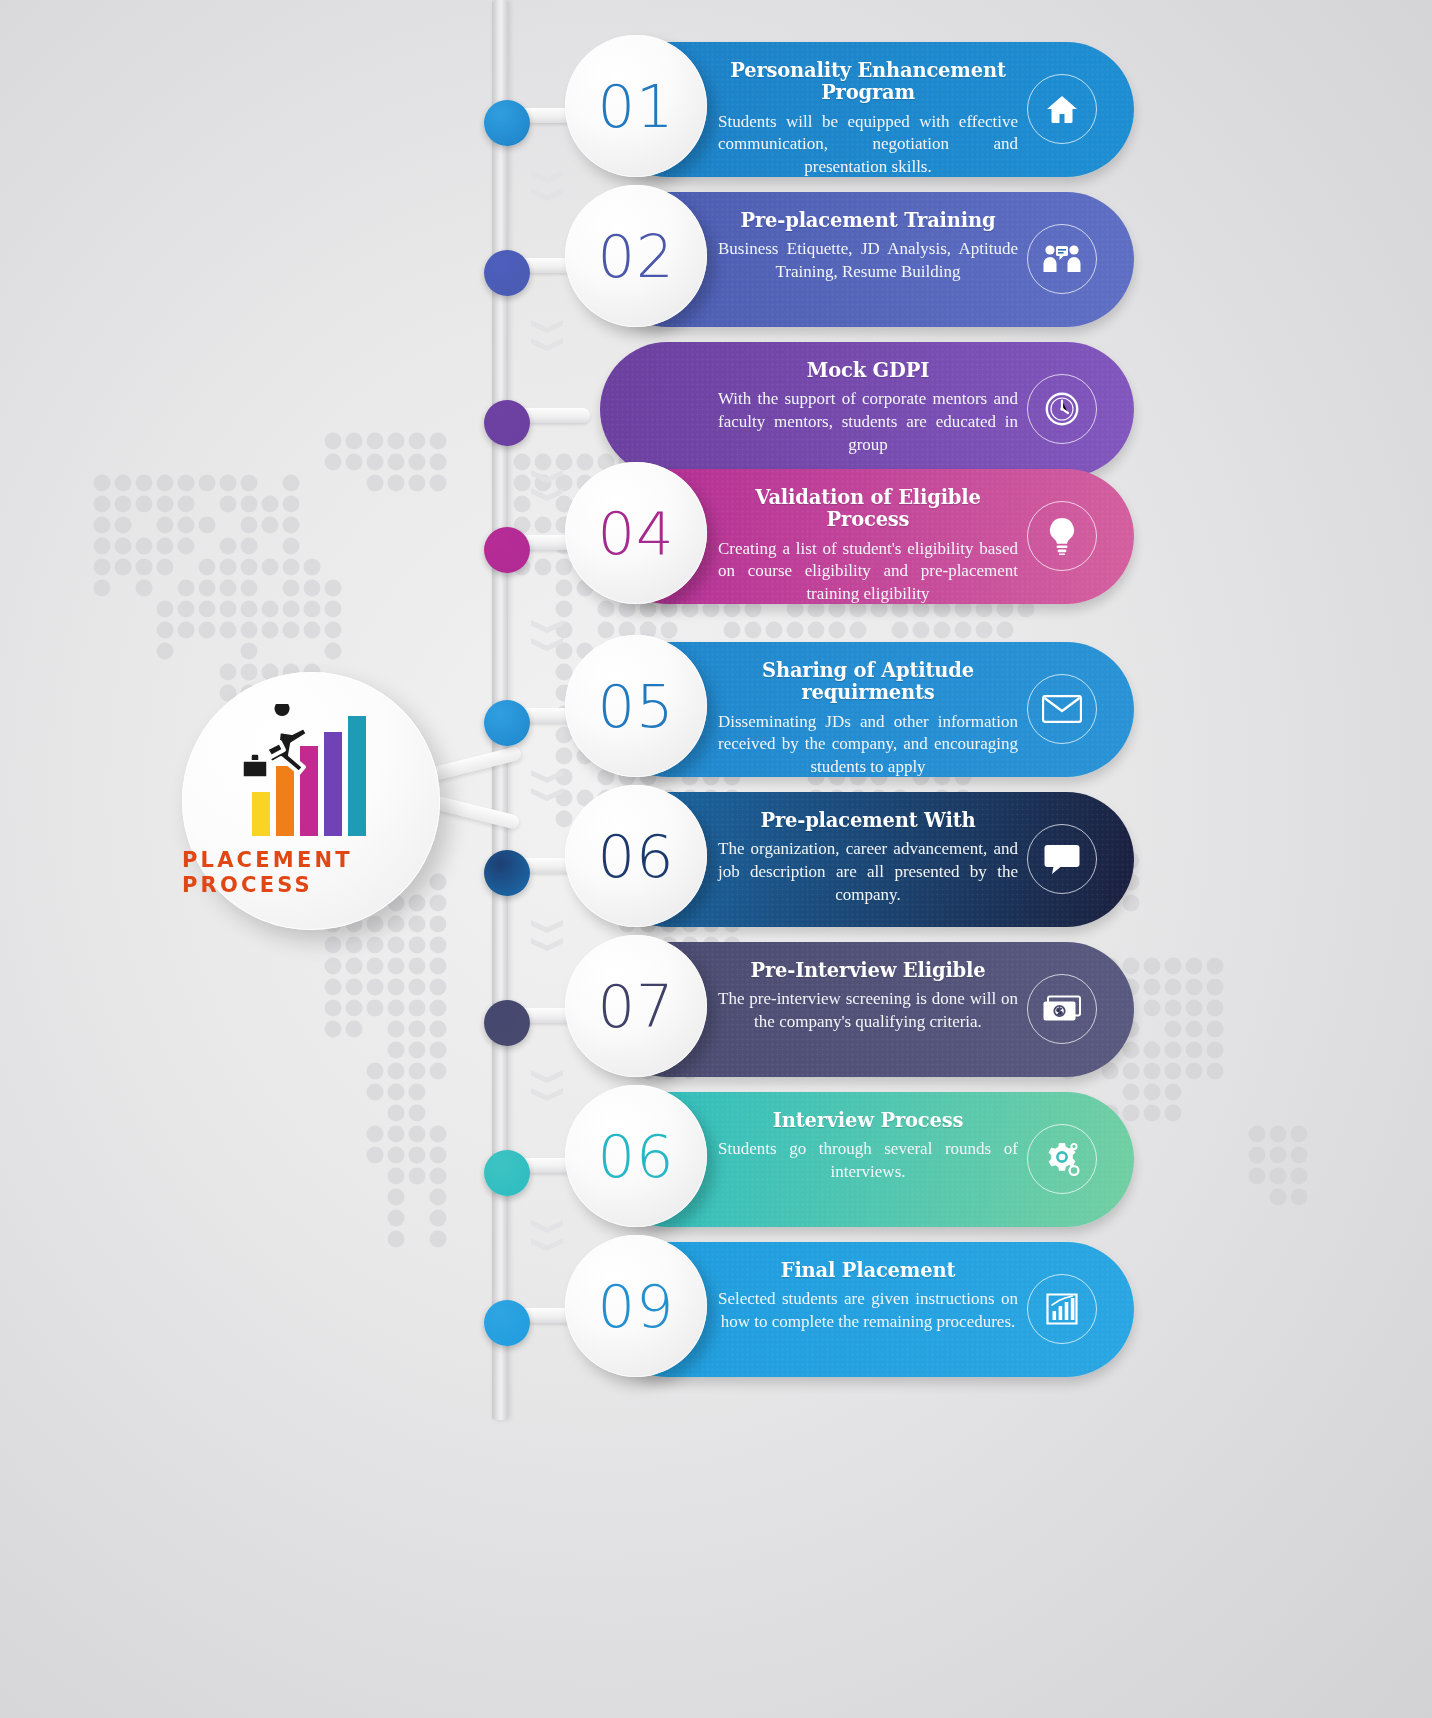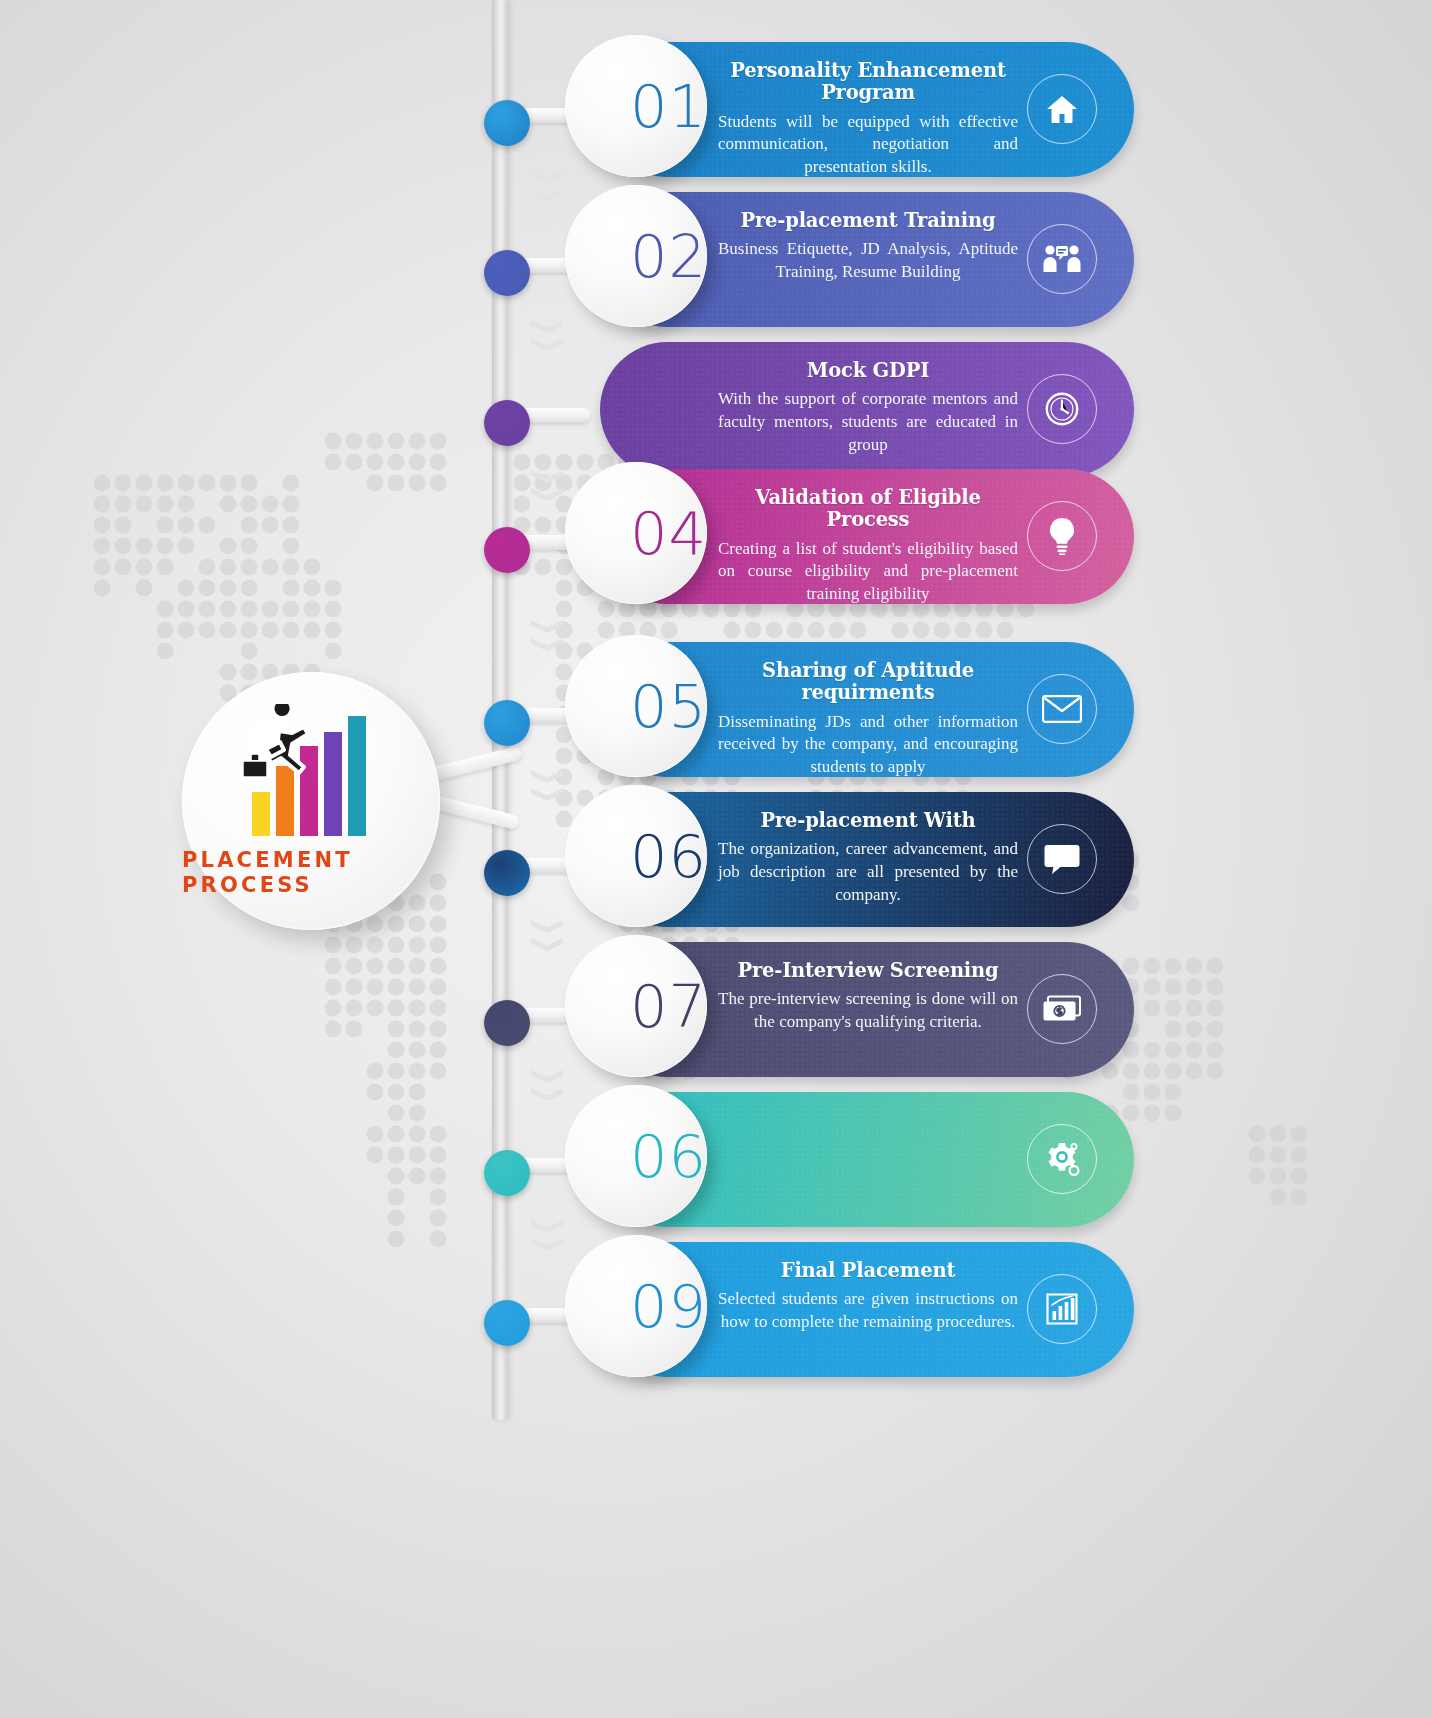--- a/index.html
+++ b/index.html
@@ -108,21 +108,21 @@
     left: 565px;
     top: -7px;
     width: 142px;
     height: 142px;
     border-radius: 50%;
     background:
       radial-gradient(circle at 36% 28%, #ffffff 0%, #fbfbfb 40%, #f0f0f1 72%, #e6e6e8 100%);
     box-shadow: 7px 9px 14px rgba(0,0,0,0.20), inset 0 0 0 1px rgba(255,255,255,0.7);
     display: flex;
     align-items: center;
-    justify-content: flex-end;
+    justify-content: center;
     z-index: 5;
   }
   .numcircle .num {
     font-family: "DejaVu Sans", sans-serif;
     font-size: 59px;
     font-weight: 300;
     letter-spacing: 1px;
     line-height: 1;
   }
 
@@ -1066,38 +1066,42 @@
       </div>
     </div>
     <div class="row" style="top:942px">
       <div class="connector"></div>
       <div class="node" style="background:radial-gradient(circle at 35% 30%, #45476e, #4a4a70);"></div>
       <div class="bar" style="background:linear-gradient(100deg,#4a4a70 0%,#5a5a80 100%);"></div>
       <div class="numcircle">
         <span class="num" style="color:#3f4168">07</span>
       </div>
       <div class="textblock">
-        <div class="ttl">Pre-Interview Screening</div>
+        <div class="ttl">Pre-Interview Eligible</div>
         <div class="desc">The pre-interview screening is done will on the company's qualifying criteria.</div>
       </div>
       <div class="iconring">
         <svg width="40" height="28" viewBox="0 0 40 28">
           <rect x="6" y="1.5" width="32" height="19" rx="2" fill="none" stroke="#fff" stroke-width="2"></rect>
           <rect x="1.5" y="6.5" width="32" height="19" rx="2" fill="#fff"></rect>
           <circle cx="17.5" cy="16" r="5.2" fill="none" stroke="#4a4a70" stroke-width="1.8"></circle>
           <path stroke="#4a4a70" stroke-width="1.6" stroke-linecap="round" d="M17.5 12.2 v7.6 M19.6 13.6 h-3.2 a1.5 1.5 0 0 0 0 3 h2.2 a1.5 1.5 0 0 1 0 3 h-3.2"></path>
         </svg>
       </div>
     </div>
     <div class="row" style="top:1092px">
       <div class="connector"></div>
       <div class="node" style="background:radial-gradient(circle at 35% 30%, #3ec3c3, #2bbcc0);"></div>
       <div class="bar" style="background:linear-gradient(100deg,#2bbcc0 0%,#73cfa2 100%);"></div>
       <div class="numcircle">
         <span class="num" style="color:#27b6c4">06</span>
+      </div>
+      <div class="textblock">
+        <div class="ttl">Interview Process</div>
+        <div class="desc">Students go through several rounds of interviews.</div>
       </div>
       <div class="iconring">
         <svg width="38" height="38" viewBox="0 0 38 38">
           <path fill="#fff" d="M16 3 h6 l0.8 3.8 a11 11 0 0 1 3.1 1.8 l3.6 -1.4 l3 5.2 l-2.8 2.6 a11 11 0 0 1 0 3.6 l2.8 2.6 l-3 5.2 l-3.6 -1.4 a11 11 0 0 1 -3.1 1.8 L22 30.8 h-6 L15.2 27 a11 11 0 0 1 -3.1 -1.8 l-3.6 1.4 l-3 -5.2 l2.8 -2.6 a11 11 0 0 1 0 -3.6 L5.5 12.6 l3 -5.2 l3.6 1.4 A11 11 0 0 1 15.2 7 Z"></path>
           <circle cx="19" cy="17" r="4.6" fill="none" stroke="#39bfb9" stroke-width="2.6"></circle>
           <circle cx="31" cy="30.5" r="4.4" fill="none" stroke="#fff" stroke-width="2.2"></circle>
           <circle cx="31" cy="6.5" r="2.6" fill="none" stroke="#fff" stroke-width="1.8"></circle>
         </svg>
       </div>
     </div>

